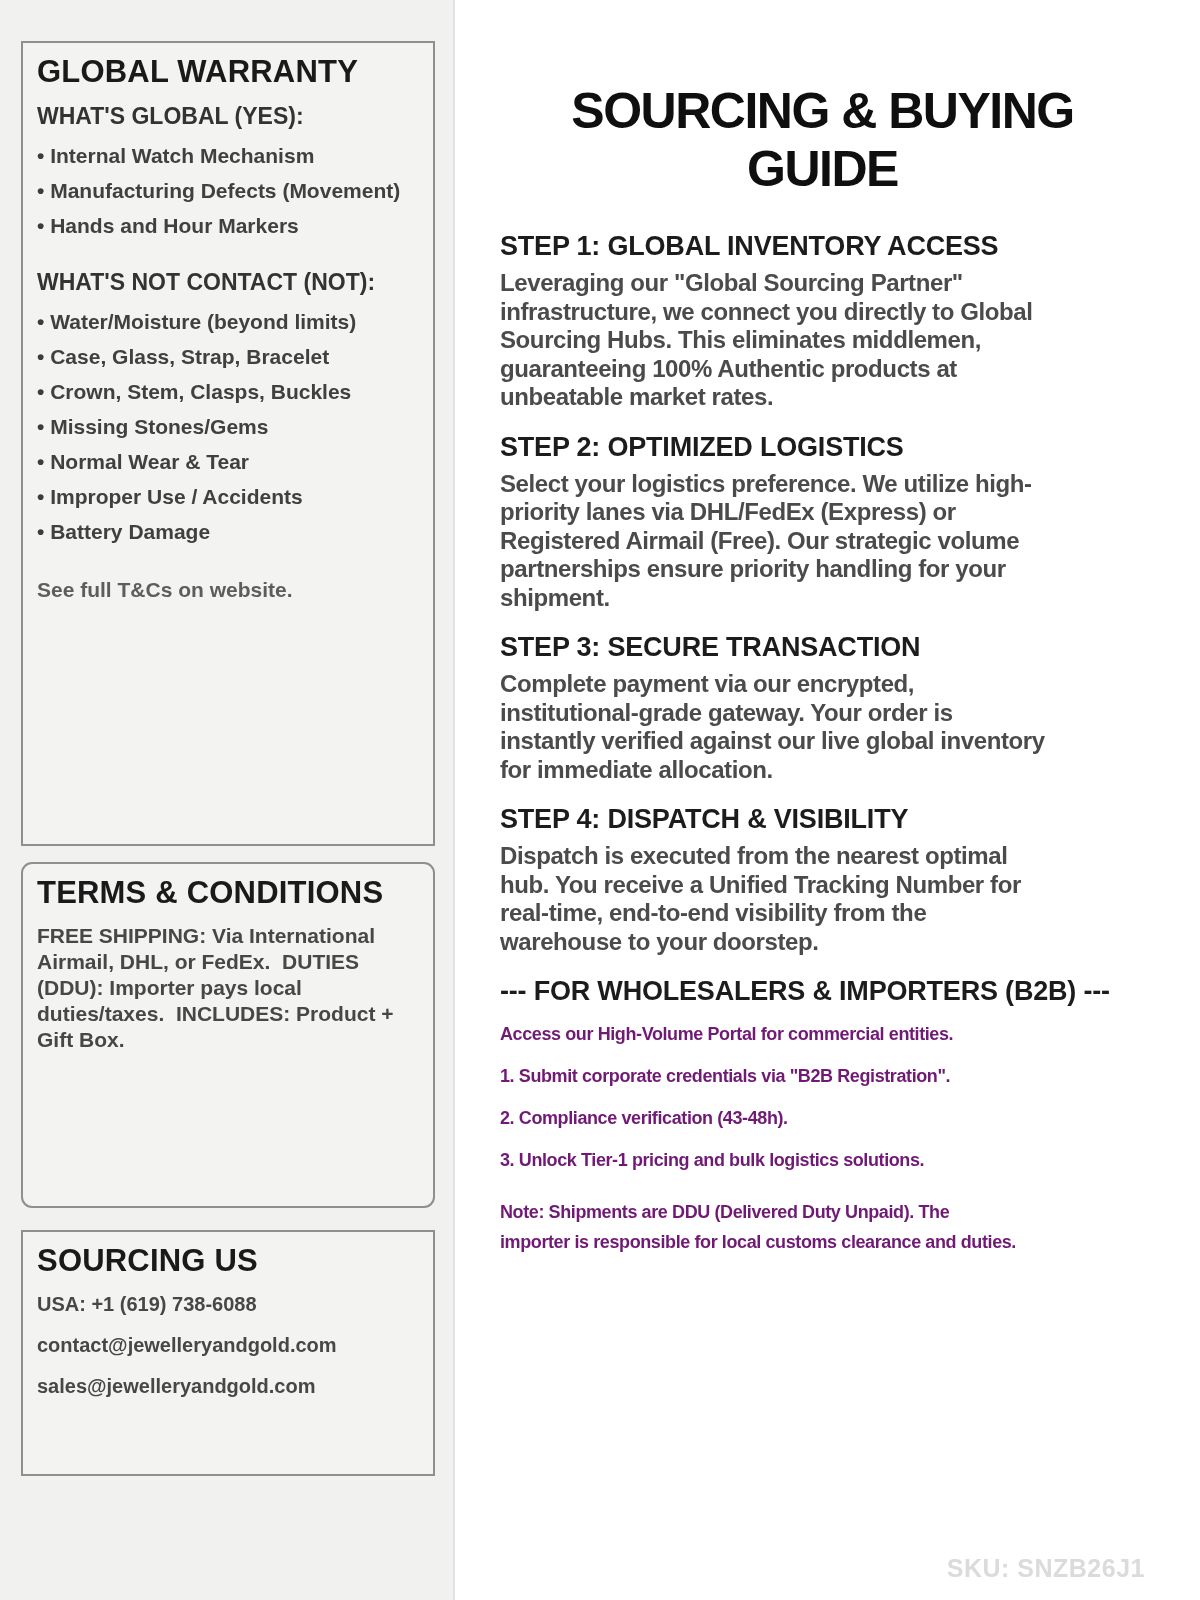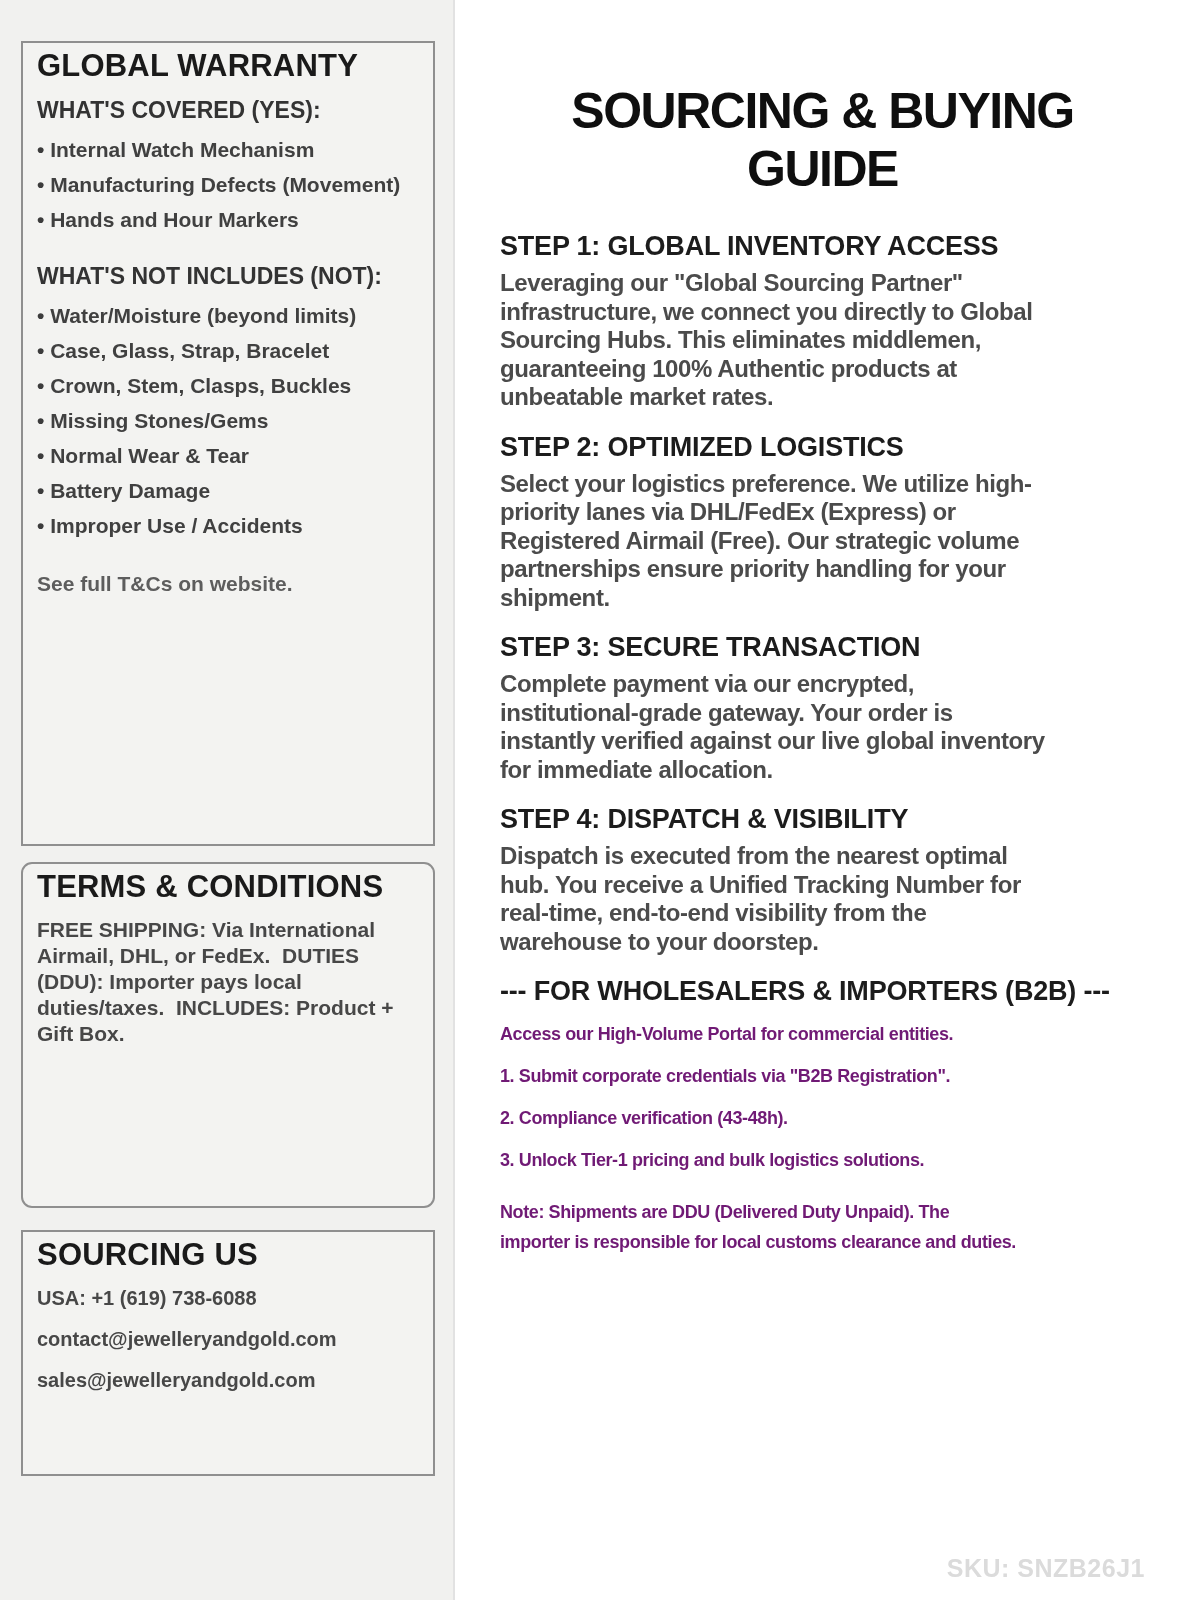--- a/index.html
+++ b/index.html
@@ -19,21 +19,21 @@
     width: 455px; height: 1600px;
     box-sizing: border-box;
     background: #f1f1ef;
     border-right: 2px solid #e2e2e2;
     padding: 41px 18px 0 21px;
   }
   .panel {
     box-sizing: border-box;
     border: 2px solid #8f8f8f;
     background: #f3f3f1;
-    padding: 0 14px 0 14px;
+    padding: 6px 14px 0 14px;
     overflow: hidden;
   }
   .panel-warranty { height: 805px; }
   .panel-terms    { height: 346px; margin-top: 16px; border-radius: 11px; }
   .panel-contact  { height: 246px; margin-top: 22px; }
 
   .panel-title {
     font-size: 31px;
     font-weight: bold;
     color: #1a1a1a;
@@ -146,35 +146,35 @@
 </style>
 </head>
 <body>
 
 <div class="page">
 
   <aside class="sidebar">
 
     <section class="panel panel-warranty">
       <h2 class="panel-title">GLOBAL WARRANTY</h2>
-      <h3 class="sub-heading">WHAT'S COVERED (YES):</h3>
+      <h3 class="sub-heading">WHAT'S GLOBAL (YES):</h3>
       <ul class="bullet-list">
         <li>Internal Watch Mechanism</li>
         <li>Manufacturing Defects (Movement)</li>
         <li>Hands and Hour Markers</li>
       </ul>
-      <h3 class="sub-heading not-covered">WHAT'S NOT INCLUDES (NOT):</h3>
+      <h3 class="sub-heading not-covered">WHAT'S NOT CONTACT (NOT):</h3>
       <ul class="bullet-list">
         <li>Water/Moisture (beyond limits)</li>
         <li>Case, Glass, Strap, Bracelet</li>
         <li>Crown, Stem, Clasps, Buckles</li>
         <li>Missing Stones/Gems</li>
         <li>Normal Wear &amp; Tear</li>
+        <li>Improper Use / Accidents</li>
         <li>Battery Damage</li>
-        <li>Improper Use / Accidents</li>
       </ul>
       <p class="footnote">See full T&amp;Cs on website.</p>
     </section>
 
     <section class="panel panel-terms">
       <h2 class="panel-title">TERMS &amp; CONDITIONS</h2>
       <p class="terms-body">FREE SHIPPING: Via International Airmail, DHL, or FedEx.  DUTIES (DDU): Importer pays local duties/taxes.  INCLUDES: Product + Gift Box.</p>
     </section>
 
     <section class="panel panel-contact">

